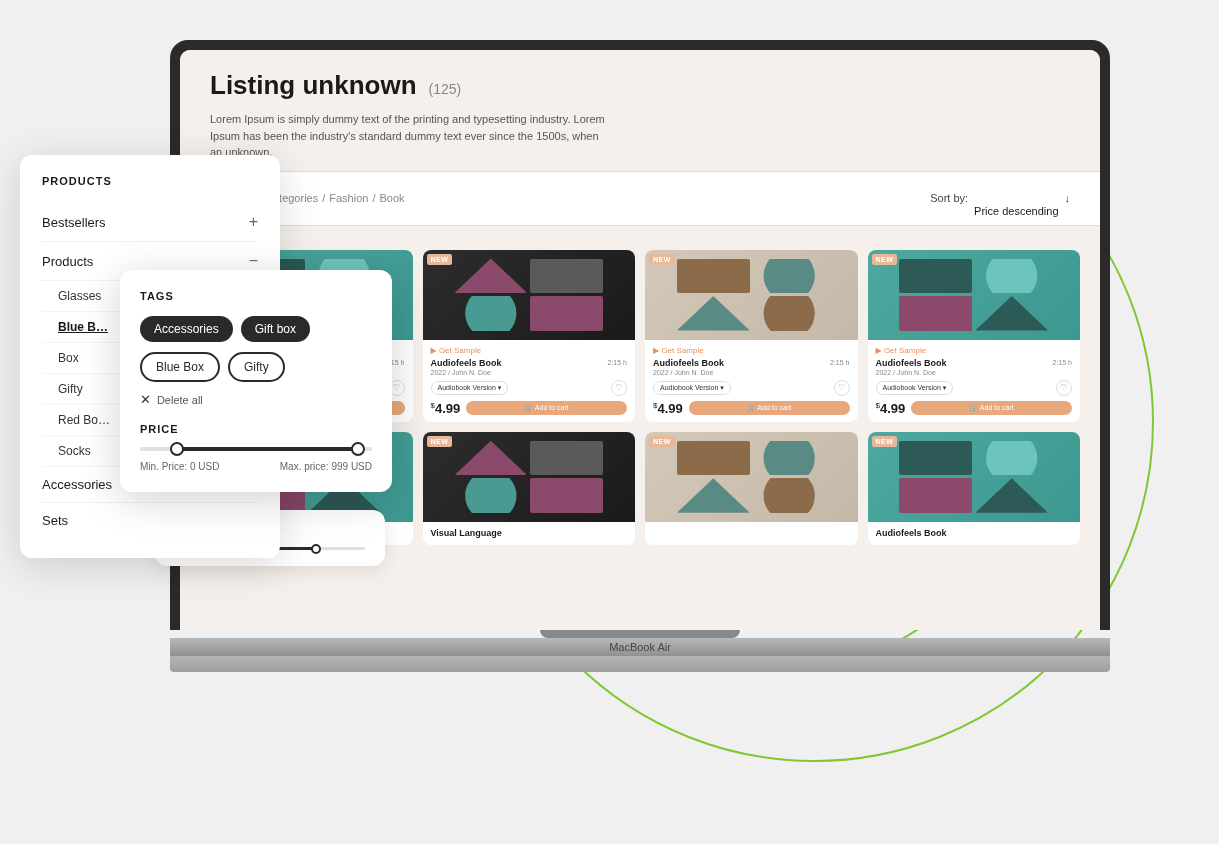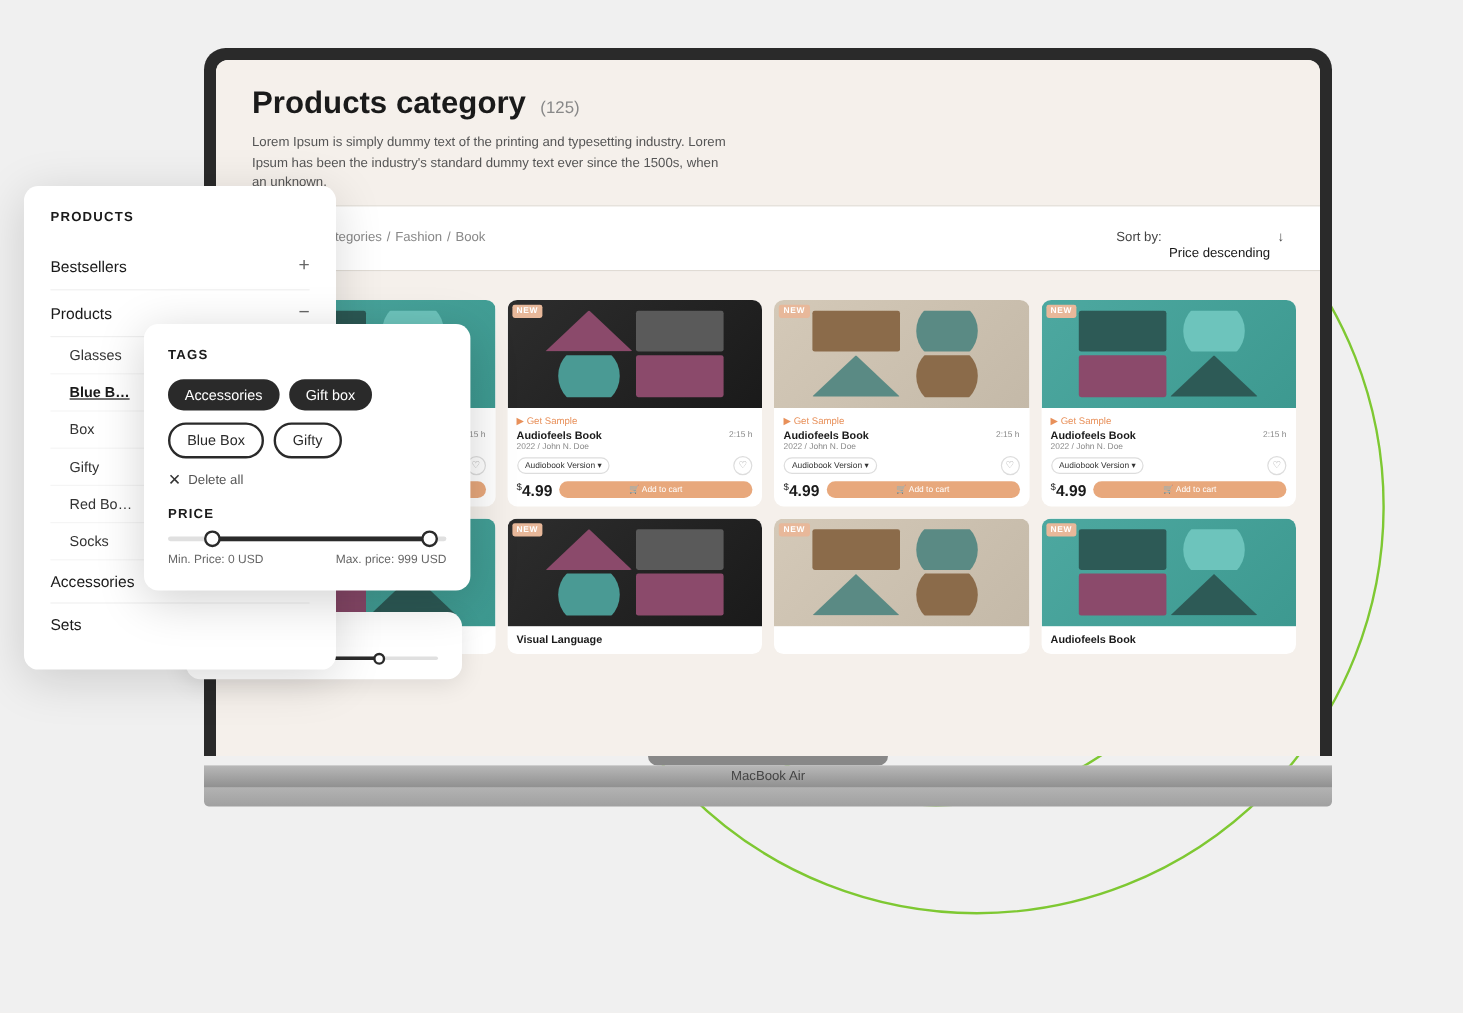--- a/index.html
+++ b/index.html
@@ -624,21 +624,21 @@
   <div class="circle-outer"></div>
   <div class="circle-inner"></div>
 
   <div class="laptop-wrapper">
     <div class="laptop-screen-outer">
       <div class="laptop-screen-inner">
         <div class="screen-content">
 
           <div class="screen-header">
             <div class="screen-title-row">
-              <span class="screen-title">Products category</span>
+              <span class="screen-title">Listing unknown</span>
               <span class="screen-count">(125)</span>
             </div>
             <div class="screen-description">Lorem Ipsum is simply dummy text of the printing and typesetting industry. Lorem Ipsum has been the industry's standard dummy text ever since the 1500s, when an unknown.</div>
           </div>
 
           <div class="screen-filters-bar">
             <div class="filters-left">
               <span class="filters-label">Filters</span>
               <div class="breadcrumb">
                 <span>Categories</span>

